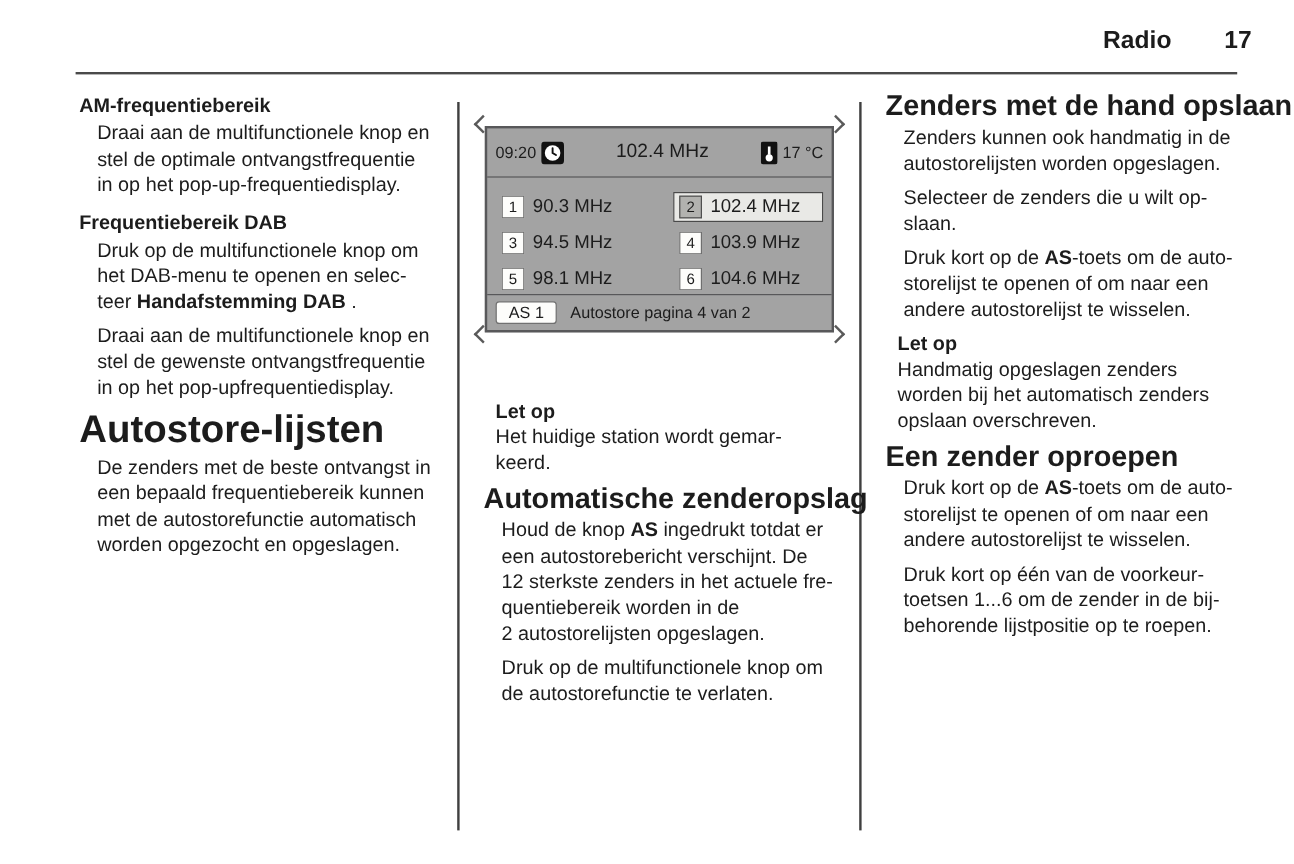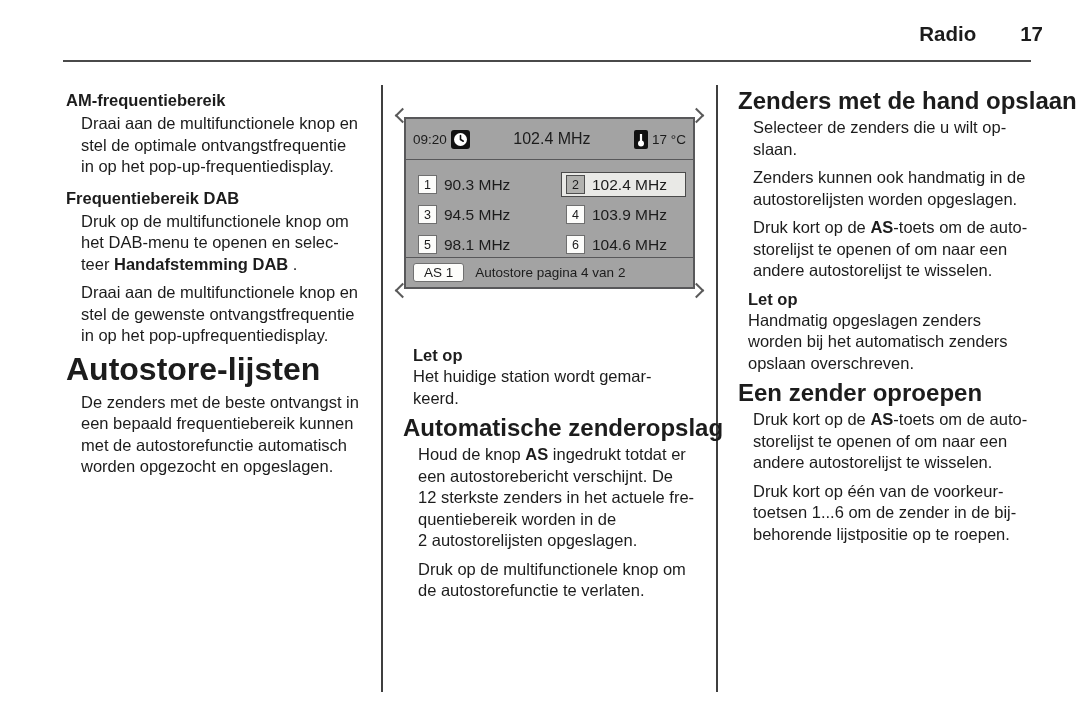--- a/index.html
+++ b/index.html
@@ -7,21 +7,21 @@
     width:1078px;height:720px;position:relative;overflow:hidden;
     background:#ffffff;color:#1c1c1c;
     font-family:"Liberation Sans", sans-serif;
   }
   
   .page-header{position:absolute;top:22px;right:35px;display:flex;gap:44px;
     font-weight:bold;font-size:20.5px;}
   .header-rule{position:absolute;left:63px;top:60px;width:968px;height:0;
     border-top:2px solid #4a4a4a;}
   
-  .col{position:absolute;top:89px;width:300px;}
+  .col{position:absolute;top:77px;width:300px;}
   .col-left{left:66px;}
   .col-mid{left:403px;}
   .col-right{left:738px;}
   .divider{position:absolute;top:85px;height:607px;width:2px;background:#3f3f3f;}
   .div-1{left:381px;} .div-2{left:716px;}
   
   .para{font-size:16.5px;line-height:21.5px;margin:0 15px 7px;white-space:nowrap;}
   .block-h3{font-size:16.5px;line-height:20px;font-weight:bold;margin:10px 0 3px;white-space:nowrap;}
   .col > .block-h3:first-child{margin-top:1px;}
   .block-h1{font-size:32px;line-height:30px;font-weight:bold;margin:4px 0 8px;white-space:nowrap;}
@@ -149,22 +149,22 @@
         <div class="para note-body">Het huidige station wordt gemar-<br>keerd.</div>
       </div>
       <div class="block-h2">Automatische zenderopslag</div>
       <div class="para">Houd de knop <b>AS</b> ingedrukt totdat er<br>een autostorebericht verschijnt. De<br>12 sterkste zenders in het actuele fre-<br>quentiebereik worden in de<br>2 autostorelijsten opgeslagen.</div>
       <div class="para">Druk op de multifunctionele knop om<br>de autostorefunctie te verlaten.</div>
     </div>
 </div>
 
 <div class="col col-right">
     <div class="block-h2">Zenders met de hand opslaan</div>
+    <div class="para">Zenders kunnen ook handmatig in de<br>autostorelijsten worden opgeslagen.</div>
     <div class="para">Selecteer de zenders die u wilt op-<br>slaan.</div>
-    <div class="para">Zenders kunnen ook handmatig in de<br>autostorelijsten worden opgeslagen.</div>
     <div class="para">Druk kort op de <b>AS</b>-toets om de auto-<br>storelijst te openen of om naar een<br>andere autostorelijst te wisselen.</div>
     <div class="note">
       <div class="note-title">Let op</div>
       <div class="para note-body">Handmatig opgeslagen zenders<br>worden bij het automatisch zenders<br>opslaan overschreven.</div>
     </div>
     <div class="block-h2">Een zender oproepen</div>
     <div class="para">Druk kort op de <b>AS</b>-toets om de auto-<br>storelijst te openen of om naar een<br>andere autostorelijst te wisselen.</div>
     <div class="para">Druk kort op één van de voorkeur-<br>toetsen 1...6 om de zender in de bij-<br>behorende lijstpositie op te roepen.</div>
   </div>
 

